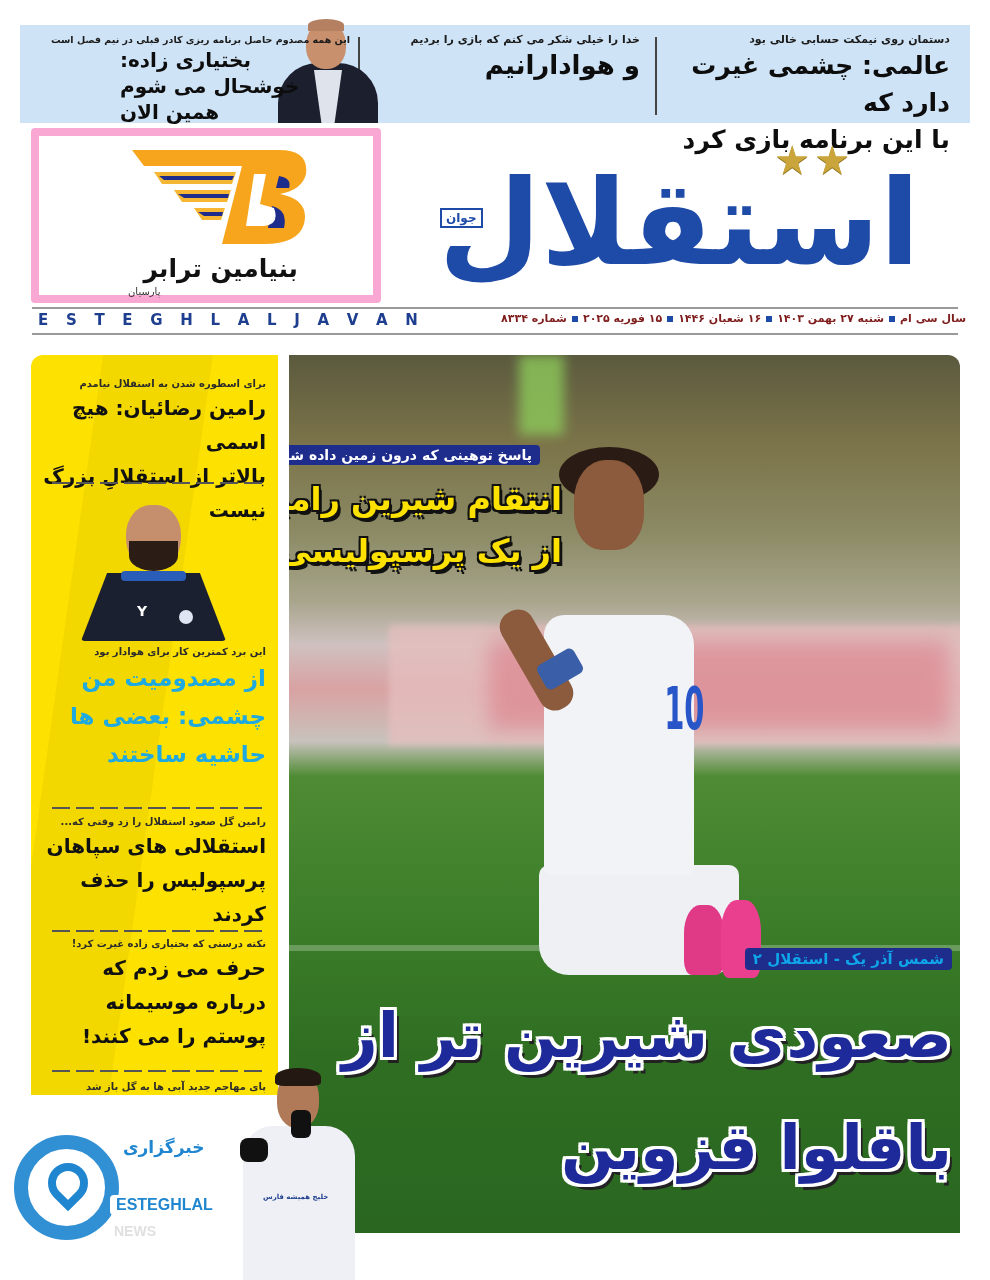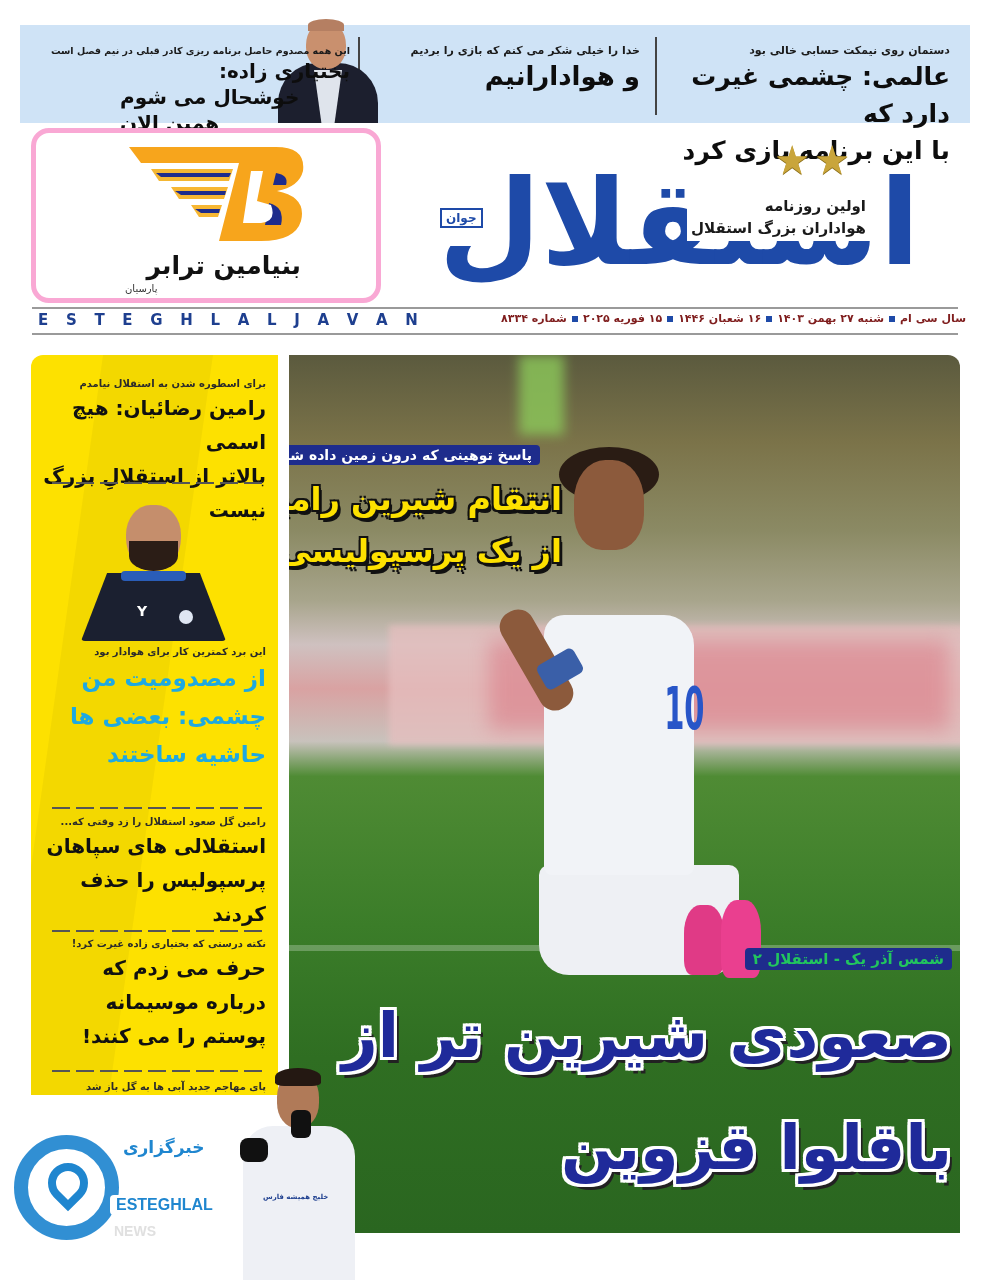--- a/index.html
+++ b/index.html
@@ -1,21 +1,21 @@
 <!DOCTYPE html>
 <html><head>
 <meta charset="utf-8">
 <style>
   * { box-sizing: border-box; margin: 0; padding: 0; }
   html, body { width: 990px; height: 1280px; background: #ffffff; overflow: hidden; }
   body { position: relative; font-family: "DejaVu Sans", sans-serif; direction: rtl; }
 
   
   .top-bar { position: absolute; left: 20px; top: 25px; width: 950px; height: 98px; background: #cfe3f6; }
-  .teaser { position: absolute; top: 15px; height: 98px; text-align: right; padding: 4px 10px 12px 10px; }
+  .teaser { position: absolute; top: 4px; height: 98px; text-align: right; padding: 4px 10px 12px 10px; }
   .teaser .kicker { font-size: 11px; font-weight: bold; color: #1a1a1a; line-height: 14px; }
   .teaser .headline { font-size: 25px; font-weight: bold; color: #0d0d0d; line-height: 37px; letter-spacing: -0.5px; }
   .teaser.t1 { right: 10px; width: 290px; }
   .teaser.t2 { right: 320px; width: 285px; border-left: 2px solid #555; }
   .teaser.t2 .headline { font-size: 26px; }
   .teaser.t3 { right: 610px; width: 340px; }
   .teaser.t3 .kicker { font-size: 9.5px; margin-right: 0; }
   .teaser.t3 .headline { font-size: 20px; line-height: 26px; }
   .divider-v { position: absolute; top: 12px; width: 2px; height: 78px; background: #444; }
   .div1 { right: 313px; }
@@ -27,21 +27,21 @@
   .coach-photo .shirt { position: absolute; left: 46px; top: 55px; width: 28px; height: 60px; background: #dfe4ec; clip-path: polygon(0 0, 100% 0, 70% 100%, 30% 100%); }
 
   
   .logo-area { position: absolute; right: 30px; top: 130px; width: 520px; height: 170px; }
   .logo-word { position: absolute; right: 40px; top: 18px; font-size: 118px; font-weight: bold; color: #1e4aa8; line-height: 150px; font-family: "DejaVu Sans", sans-serif; letter-spacing: -6px; }
   .stars { position: absolute; right: 110px; top: 10px; display: flex; gap: 4px; }
   .star { font-size: 40px; color: #c9a53b; line-height: 40px; text-shadow: 0 1px 0 #8a6d18; }
   .tagline { position: absolute; right: 90px; top: 63px; text-align: right; color: #1a1a1a; font-weight: bold; font-size: 15px; line-height: 22px; background: #fff; padding: 2px 4px; }
   .javan-badge { position: absolute; left: 0px; top: 78px; border: 2px solid #1e4aa8; color: #1e4aa8; border-radius: 0; font-size: 12px; font-weight: bold; padding: 0 4px; line-height: 16px; }
 
-  .ad-box { position: absolute; left: 31px; top: 128px; width: 350px; height: 175px; border: 5px solid #f9a8d4; border-radius: 18px; background: #fff; }
+  .ad-box { position: absolute; left: 31px; top: 128px; width: 350px; height: 175px; border: 8px solid #f9a8d4; border-radius: 4px; background: #fff; }
   .ad-logo { position: absolute; left: 65px; top: 8px; width: 220px; height: 105px; }
   .ad-name { position: absolute; right: 75px; top: 118px; font-size: 25px; font-weight: bold; color: #111; }
   .ad-sub { position: absolute; left: 89px; top: 150px; font-size: 10px; color: #333; }
 
   
   .rule { position: absolute; left: 32px; width: 926px; height: 2px; background: #9a9a9a; }
   .rule.r1 { top: 307px; }
   .rule.r2 { top: 333px; }
   .brand-strip { position: absolute; left: 38px; top: 311px; width: 380px; direction: ltr; display: flex; justify-content: space-between; font-family: "DejaVu Sans", sans-serif; font-weight: bold; color: #1e3f8f; font-size: 15px; letter-spacing: 0; }
   .dateline { position: absolute; right: 24px; top: 312px; font-size: 11px; color: #7f1d1d; font-weight: bold; white-space: nowrap; }
@@ -89,21 +89,21 @@
   .hero .player .num { position: absolute; left: 185px; top: 220px; color: #2855c8; font-size: 58px; font-weight: bold; transform: scaleX(0.5); direction: ltr; }
   .hero .player .arm { position: absolute; left: 60px; top: 150px; width: 35px; height: 110px; background: #8c5a3c; border-radius: 16px; transform: rotate(-30deg); }
   .hero .player .wrist { position: absolute; left: 80px; top: 200px; width: 42px; height: 28px; background: #3a5fa8; border-radius: 6px; transform: rotate(-30deg); }
   .hero .player .legs { position: absolute; left: 80px; top: 410px; width: 200px; height: 110px; background: #eef0f4; border-radius: 10px 10px 30px 30px; }
   .hero .player .boot1 { position: absolute; left: 225px; top: 450px; width: 40px; height: 70px; background: #e03a86; border-radius: 40% 40% 20% 20%; }
   .hero .player .boot2 { position: absolute; left: 262px; top: 445px; width: 40px; height: 78px; background: #ea3f8f; border-radius: 40% 40% 20% 20%; }
 
   .hero-kicker { position: absolute; right: 420px; top: 90px; background: #1e2c8c; color: #fff; font-size: 14px; font-weight: bold; padding: 2px 8px; border-radius: 4px; white-space: nowrap; }
   .hero-sub { position: absolute; right: 398px; top: 118px; text-align: right; color: #fde100; font-size: 32px; font-weight: bold; line-height: 52px; letter-spacing: -0.5px;
               text-shadow: 2px 2px 0 #111, -2px -2px 0 #111, 2px -2px 0 #111, -2px 2px 0 #111, 3px 4px 0 #111; white-space: nowrap; }
-  .match-kicker { position: absolute; right: 8px; top: 593px; background: #1e2c8c; color: #22c55e; font-size: 15px; font-weight: bold; padding: 2px 8px; border-radius: 4px; white-space: nowrap; }
+  .match-kicker { position: absolute; right: 8px; top: 593px; background: #1e2c8c; color: #0ea5e9; font-size: 15px; font-weight: bold; padding: 2px 8px; border-radius: 4px; white-space: nowrap; }
   .hero-main { position: absolute; right: 8px; top: 625px; width: 650px; text-align: right; color: #1f2a9a; font-size: 62px; font-weight: bold; line-height: 112px; letter-spacing: -1px;
                text-shadow: 3px 3px 0 #fff, -3px -3px 0 #fff, 3px -3px 0 #fff, -3px 3px 0 #fff, 0 3px 0 #fff, 0 -3px 0 #fff, 3px 0 0 #fff, -3px 0 0 #fff, 5px 6px 0 #222; }
 
   
   .bottom-player { position: absolute; left: 235px; top: 1068px; width: 128px; height: 212px; }
   .bottom-player .head { position: absolute; left: 42px; top: 4px; width: 42px; height: 56px; border-radius: 45%; background: #b07a58; }
   .bottom-player .hair { position: absolute; left: 40px; top: 0; width: 46px; height: 18px; border-radius: 50% 50% 20% 20%; background: #241812; }
   .bottom-player .shirt { position: absolute; left: 8px; top: 58px; width: 112px; height: 154px; background: #eef0f5; border-radius: 30px 30px 0 0; }
   .bottom-player .glove1 { position: absolute; left: 56px; top: 42px; width: 20px; height: 28px; background: #111; border-radius: 6px; }
   .bottom-player .glove2 { position: absolute; left: 5px; top: 70px; width: 28px; height: 24px; background: #111; border-radius: 8px; }
@@ -133,35 +133,31 @@
   </div>
   <div class="divider-v div2"></div>
   <div class="coach-photo">
     <div class="jacket"></div>
       <div class="shirt"></div>
       <div class="head"></div>
       <div class="hair"></div>
   </div>
   <div class="teaser t3">
     <div class="kicker" style="padding-right:0;">این همه مصدوم حاصل برنامه ریزی کادر قبلی در نیم فصل است</div>
-    <div class="headline" style="padding-right:0; width:230px; margin-right:0; text-align:right;">بختیاری زاده:</div>
+    <div class="headline" style="padding-right:0; width:230px; margin-right:0; text-align:left;">بختیاری زاده:</div>
     <div class="headline" style="width:230px; text-align:left;">خوشحال می شوم همین الان</div>
     <div class="headline" style="width:230px; text-align:left;">مربی جدید معرفی شود</div>
   </div>
 </div>
 
 <div class="logo-area">
   <div class="logo-word">استقلال</div>
   <div class="stars">
     <span class="star">★</span>
     <span class="star">★</span>
-  </div>
-  <div class="tagline">
-    <div>اولین روزنامه</div>
-    <div>هواداران بزرگ استقلال</div>
   </div>
   <div class="javan-badge">جوان</div>
 </div>
 
 <div class="ad-box">
   <svg class="ad-logo" viewBox="0 0 220 105">
     <path d="M28 6 L175 6 Q205 6 202 30 Q198 46 176 50 Q206 56 200 80 Q194 100 160 100 L118 100 L138 22 L40 22 Z" fill="#f7a51c"></path>
     <path d="M50 28 L132 28 L128 40 L58 40 Z" fill="#f4b733"></path>
     <path d="M55 32 L130 32 L128 36 L60 36 Z" fill="#1e2c8c"></path>
     <path d="M70 46 L127 46 L123 58 L78 58 Z" fill="#f7b733"></path>

